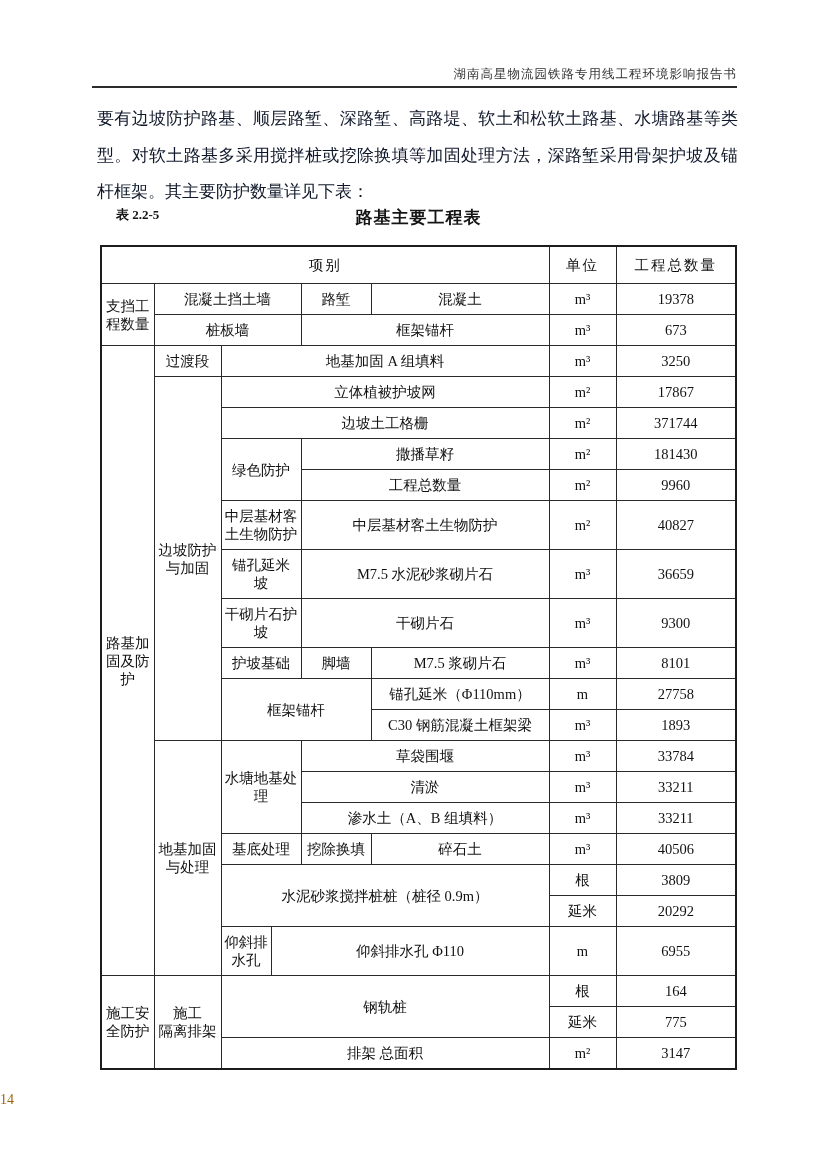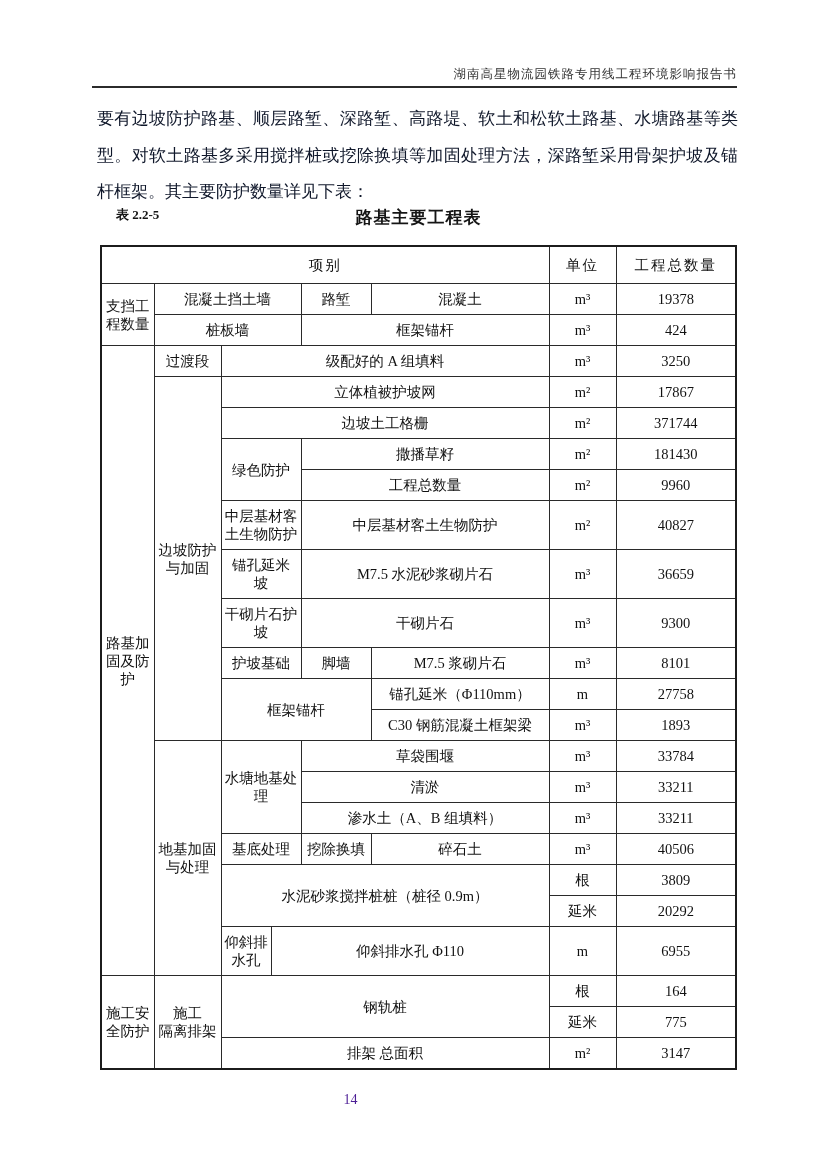--- a/index.html
+++ b/index.html
@@ -90,23 +90,22 @@
   }
   table.main-table tr.header-row td {
     padding: 9px 12px;
     letter-spacing: 2px;
   }
   .page-number {
     position: absolute;
     top: 1092px;
     left: 0;
     width: 701px;
-    text-align: center;
     font-size: 14px;
-    color: #4c1d95;
+    color: #a16207;
   }
 </style>
 </head>
 <body>
 
 <div class="page">
 
   <div class="doc-header">湖南高星物流园铁路专用线工程环境影响报告书</div>
 
   <div class="header-rule"></div>
@@ -141,28 +140,28 @@
           <td colspan="3">混凝土挡土墙</td>
           <td>路堑</td>
           <td>混凝土</td>
           <td>m³</td>
           <td>19378</td>
         </tr>
         <tr>
           <td colspan="3">桩板墙</td>
           <td colspan="2">框架锚杆</td>
           <td>m³</td>
-          <td>424</td>
+          <td>673</td>
         </tr>
         <tr>
           <td rowspan="18">路基加
 固及防
 护</td>
           <td>过渡段</td>
-          <td colspan="4">级配好的 A 组填料</td>
+          <td colspan="4">地基加固 A 组填料</td>
           <td>m³</td>
           <td>3250</td>
         </tr>
         <tr>
           <td rowspan="10">边坡防护
 与加固</td>
           <td colspan="4">立体植被护坡网</td>
           <td>m²</td>
           <td>17867</td>
         </tr>

